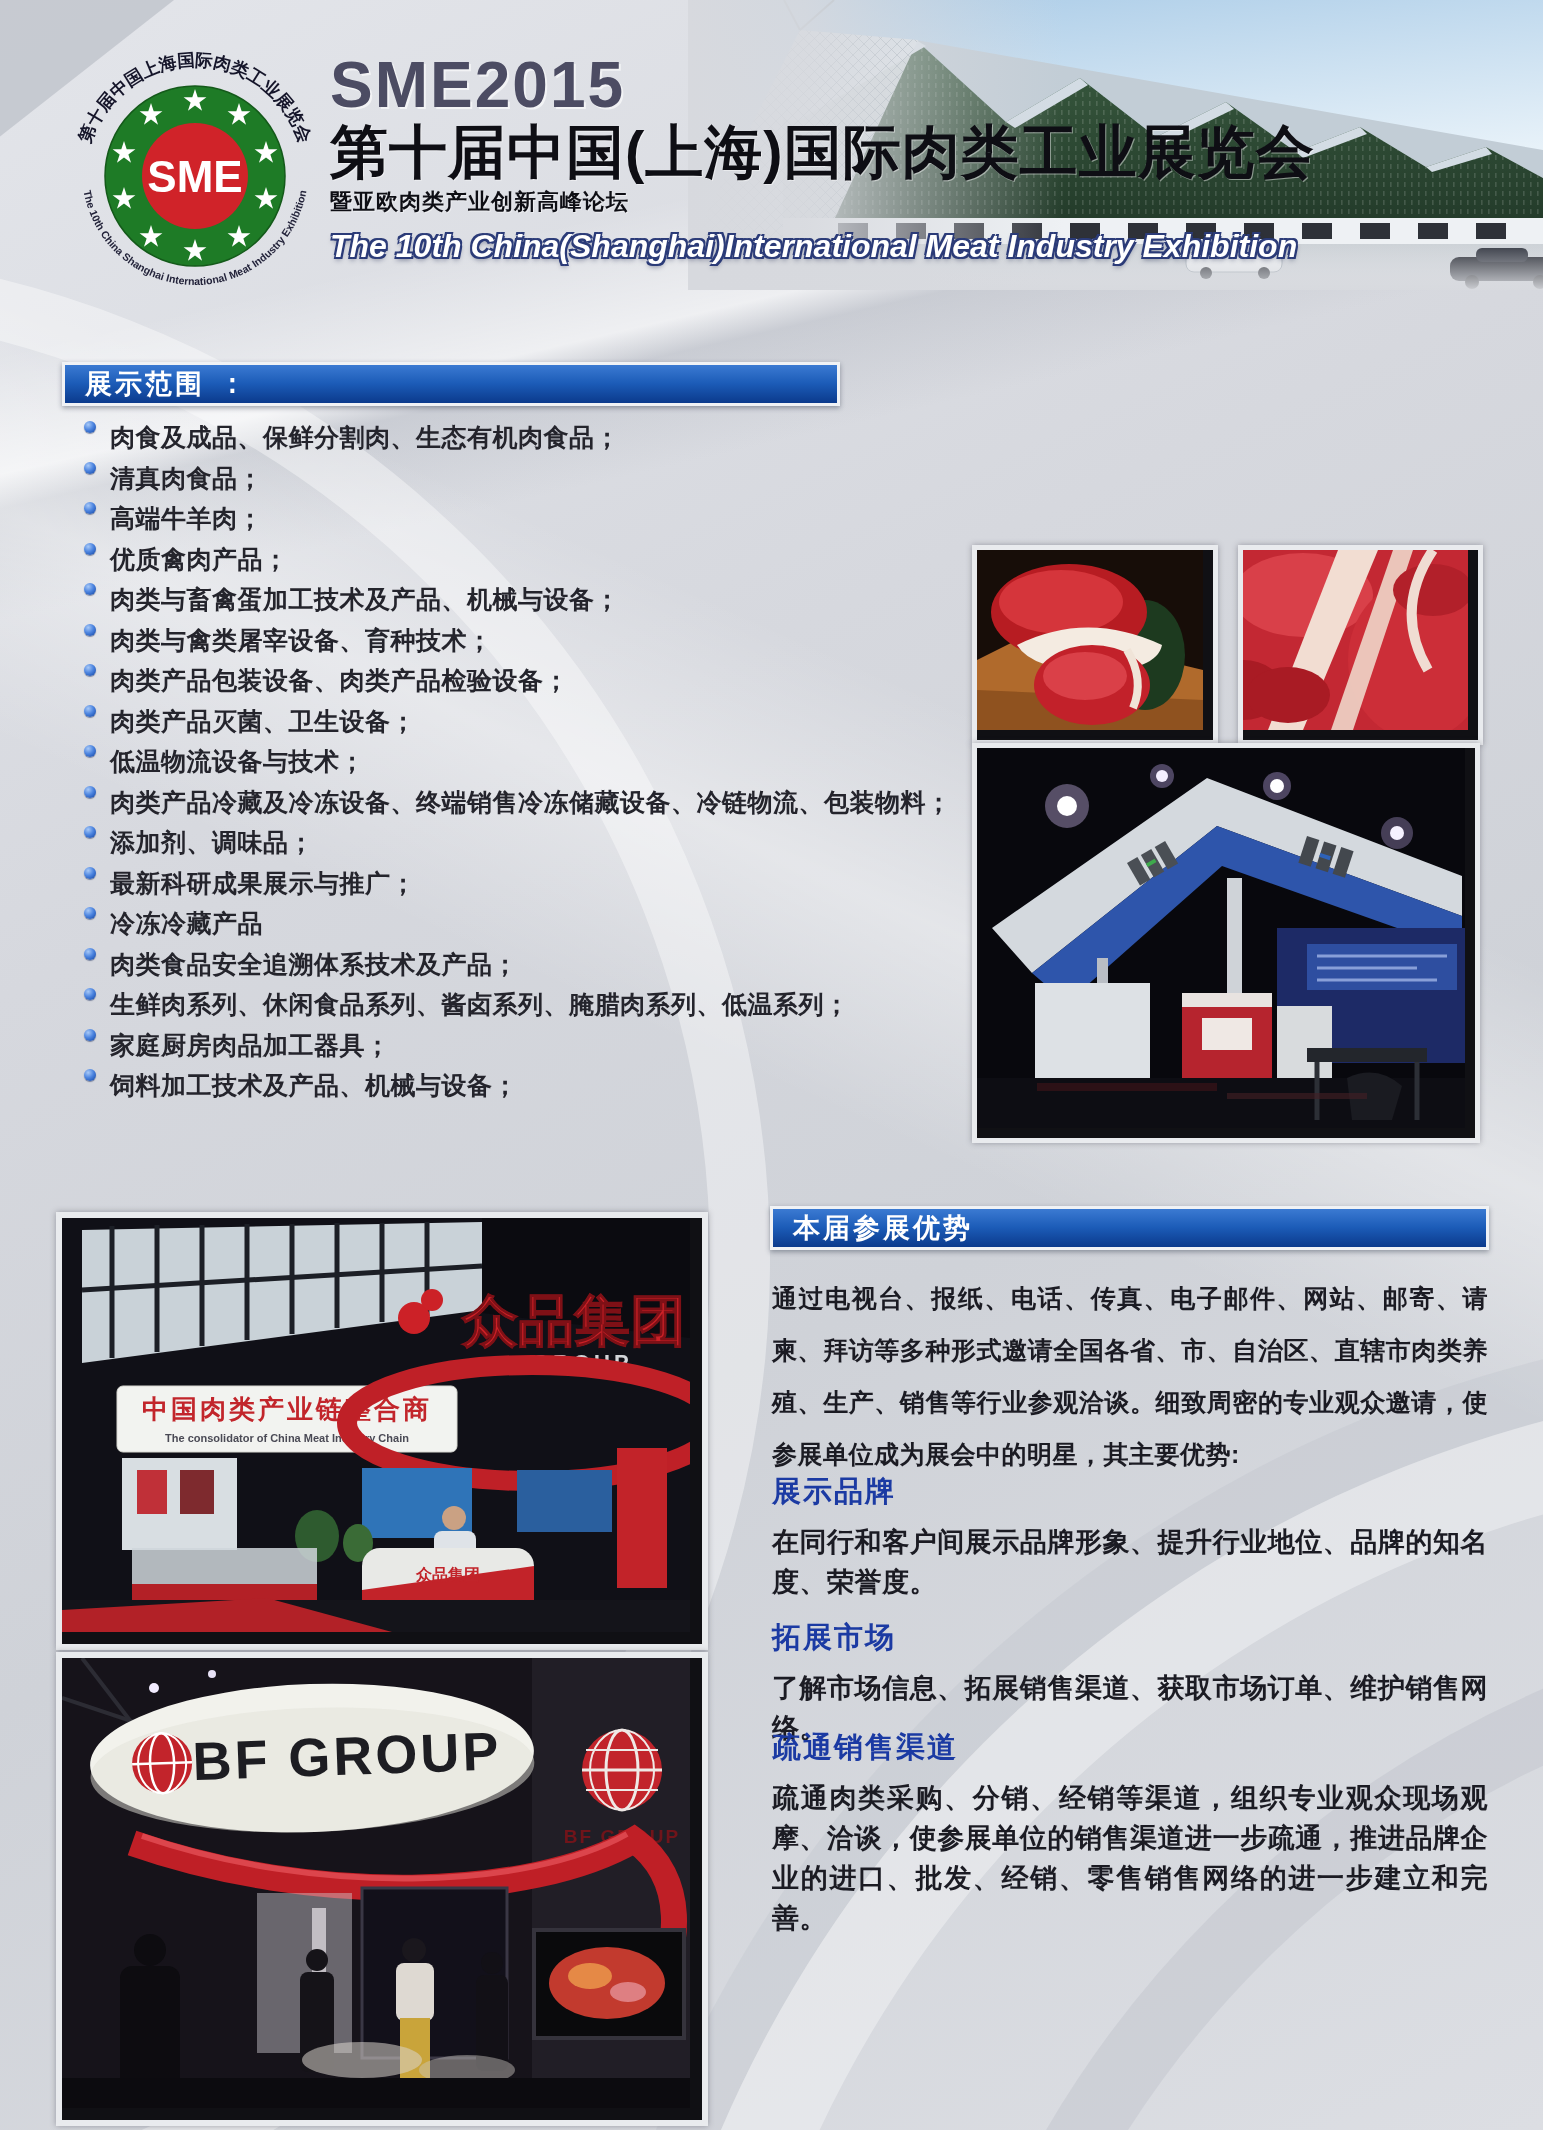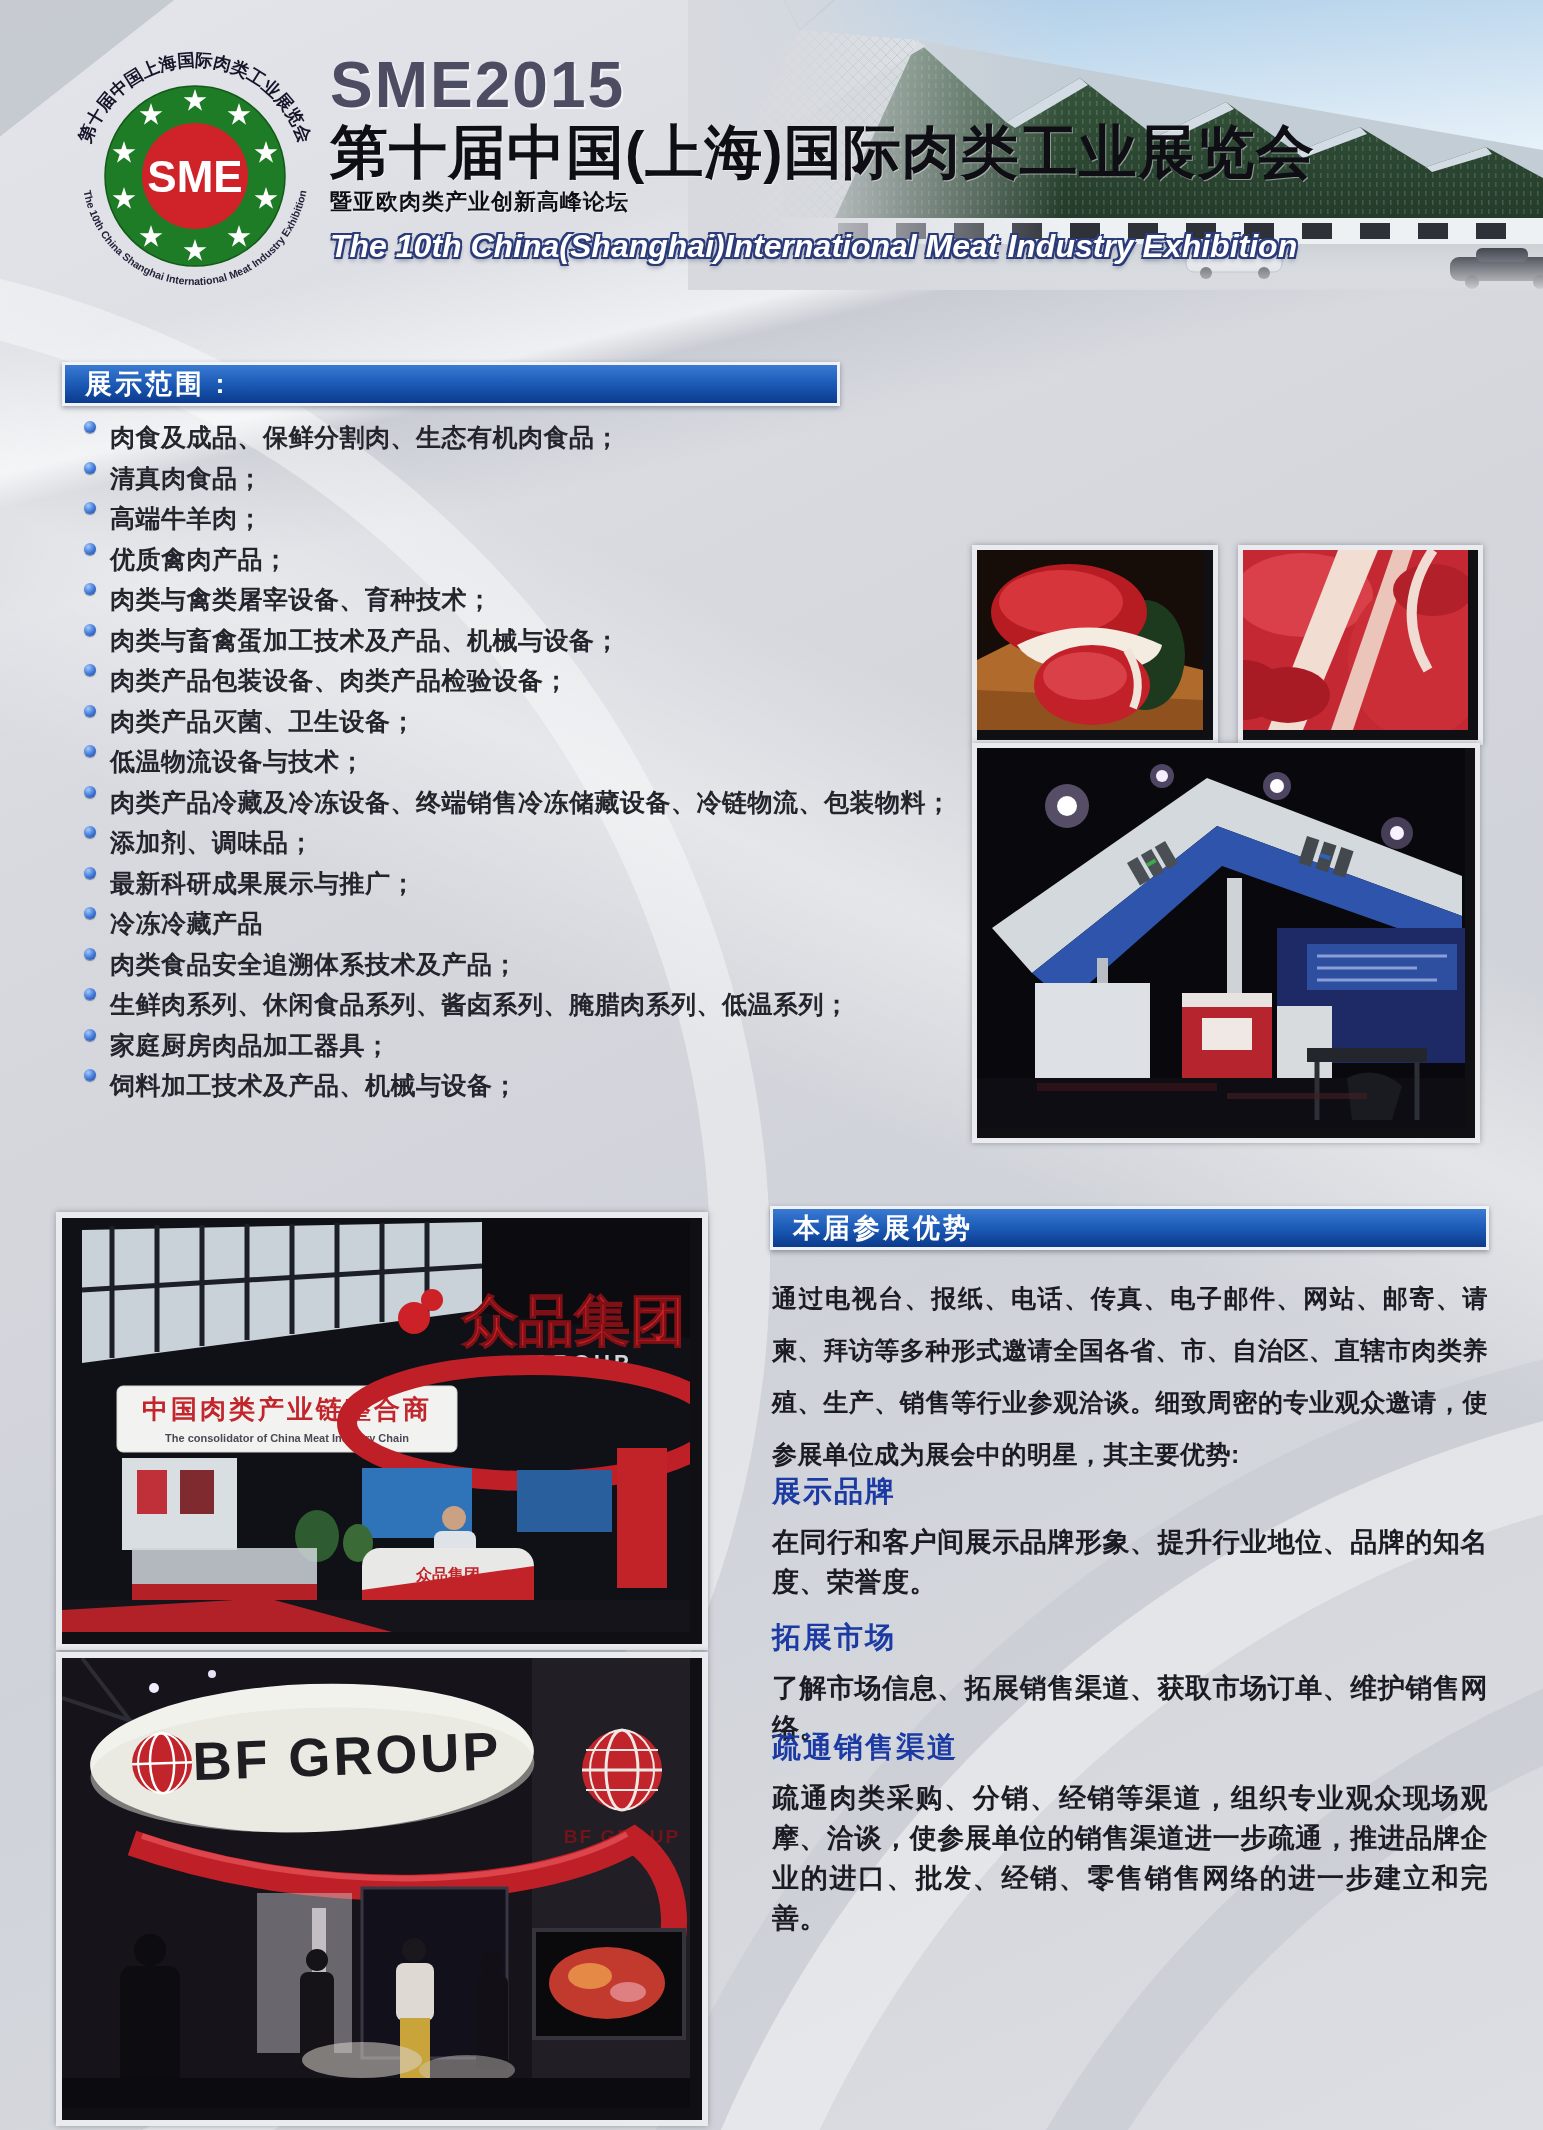--- a/index.html
+++ b/index.html
@@ -37,21 +37,21 @@
     text-shadow:-2px -2px 0 #2b3b78,2px -2px 0 #2b3b78,-2px 2px 0 #2b3b78,2px 2px 0 #2b3b78,0 3px 5px rgba(20,30,70,.5);}
   .building{position:absolute;left:688px;top:0;width:855px;height:290px;}
 
   
   .bar{
     position:absolute;height:38px;
     background:linear-gradient(180deg,#3b7ad2 0%,#1c5cb8 48%,#0b3a8c 100%);
     border:3px solid #f0f2f5; box-shadow:0 2px 5px rgba(30,40,60,.4);
     display:flex;align-items:center;padding-left:20px;box-sizing:content-box;
   }
-  .bar .bar-label{color:#ffffff;font-weight:800;font-size:27px;letter-spacing:3px;white-space:nowrap;}
+  .bar .bar-label{color:#ffffff;font-weight:800;font-size:27px;letter-spacing:3px;white-space:nowrap;font-family:Liberation Mono, monospace;}
   .bar-scope{left:62px;top:362px;width:752px;}
   .bar-adv{left:770px;top:1206px;width:693px;}
 
   
   .scope-list{position:absolute;left:84px;top:421px;}
   .scope-item{height:40.5px;display:flex;align-items:flex-start;white-space:nowrap;}
   .dot{width:12px;height:12px;border-radius:50%;margin-right:14px;flex:0 0 auto;
     background:radial-gradient(circle at 35% 30%,#a8c9f7 0%,#4d85e0 45%,#0d3f9e 100%);
     box-shadow:0 1px 1px rgba(20,40,90,.5);}
   .itxt{font-size:25px;font-weight:700;color:#24242c;letter-spacing:.5px;}
@@ -218,25 +218,25 @@
     <div class="scope-item">
         <span class="dot"></span>
         <span class="itxt">高端牛羊肉；</span>
       </div>
     <div class="scope-item">
         <span class="dot"></span>
         <span class="itxt">优质禽肉产品；</span>
       </div>
     <div class="scope-item">
         <span class="dot"></span>
+        <span class="itxt">肉类与畜禽蛋加工技术及产品、机械与设备；</span>
+      </div>
+    <div class="scope-item">
+        <span class="dot"></span>
         <span class="itxt">肉类与禽类屠宰设备、育种技术；</span>
-      </div>
-    <div class="scope-item">
-        <span class="dot"></span>
-        <span class="itxt">肉类与畜禽蛋加工技术及产品、机械与设备；</span>
       </div>
     <div class="scope-item">
         <span class="dot"></span>
         <span class="itxt">肉类产品包装设备、肉类产品检验设备；</span>
       </div>
     <div class="scope-item">
         <span class="dot"></span>
         <span class="itxt">肉类产品灭菌、卫生设备；</span>
       </div>
     <div class="scope-item">

